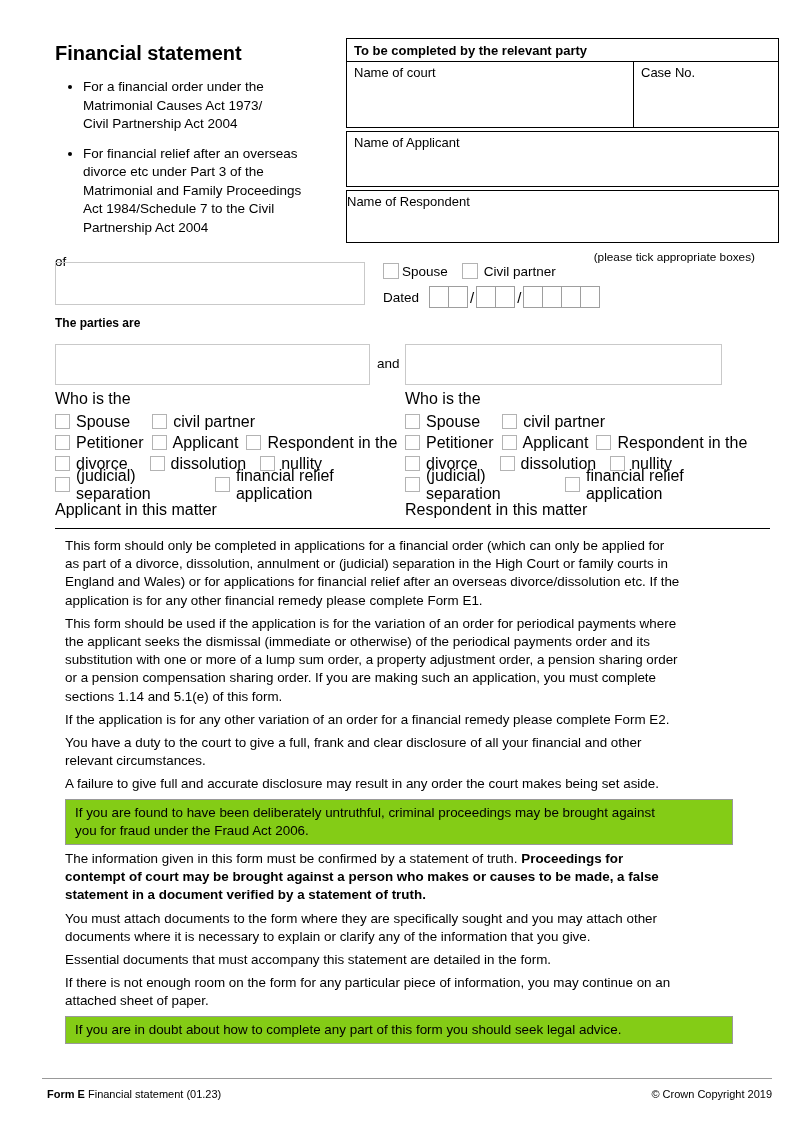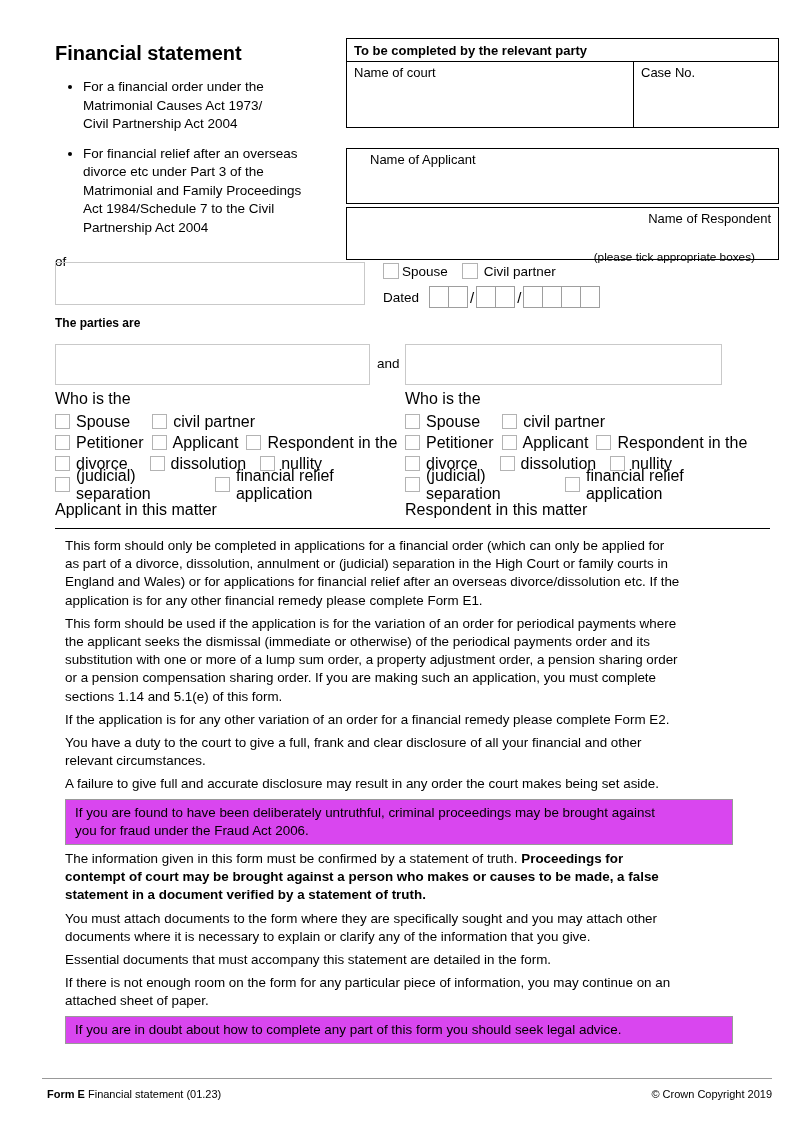--- a/index.html
+++ b/index.html
@@ -12,22 +12,22 @@
   .bullets { position:absolute; left:70px; top:78px; width:280px; list-style:disc; padding-left:13px; }
   .bullets li { font-size:13.5px; line-height:18.5px; margin-bottom:11px; white-space:pre-line; }
 
   
   .court-box { position:absolute; left:346px; top:38px; width:433px; }
   .cb-header { border:1px solid #000; font-weight:bold; font-size:13px; padding:4px 7px; height:24px; }
   .cb-row { border:1px solid #000; font-size:13px; }
   .cb-row-court { margin-top:-1px; height:67px; display:flex; }
   .cb-cell-court { flex:1; padding:3px 7px; border-right:1px solid #000; }
   .cb-cell-case { width:144px; padding:3px 7px; }
-  .cb-row-applicant { margin-top:20px; height:56px; padding:3px 23px; }
-  .cb-row-respondent { margin-top:3px; height:53px; padding:3px 7px;text-align:right; }
+  .cb-row-applicant { margin-top:3px; height:56px; padding:3px 7px; }
+  .cb-row-respondent { margin-top:3px; height:53px; padding:3px 0; }
 
   
   .of-label { position:absolute; left:55px; top:254px; font-size:13.5px; }
   .of-box { position:absolute; left:55px; top:262px; width:310px; height:43px; border:1px solid #c9c9c9; }
   .tick-note { position:absolute; left:500px; top:250px; width:255px; text-align:right; font-size:11.8px; }
   .spouse-row { position:absolute; left:383px; top:263px; display:flex; align-items:center; font-size:13.5px; }
   .cbx { width:16px; height:16px; border:1px solid #b3b3b3; background:#fff; display:inline-block; flex:0 0 auto; }
   .spouse-row .lbl1 { margin:0 14px 0 3px; }
   .spouse-row .lbl2 { margin-left:6px; }
   .dated-row { position:absolute; left:383px; top:286px; display:flex; align-items:center; font-size:13.5px; }
@@ -53,21 +53,21 @@
   .opt .cb { width:15px; height:15px; border:1px solid #b3b3b3; display:inline-block; flex:0 0 auto; }
   .opt .olabel { margin-left:6px; }
   .g22 { margin-right:22px; } .g8 { margin-right:8px; } .g14 { margin-right:14px; }
   .who-footer { margin-top:6px; height:21px; }
 
   .section-rule { position:absolute; left:55px; top:528px; width:715px; border-top:1px solid #000; }
 
   
   .notes { position:absolute; left:65px; top:537px; width:710px; font-size:13.4px; line-height:18.2px; }
   .notes p { margin-bottom:5px; white-space:pre-line; }
-  .callout { background:#d946ef; border:1px solid #999; padding:4px 9px; margin-bottom:5px; width:668px; white-space:pre-line; }
+  .callout { background:#84cc16; border:1px solid #999; padding:4px 9px; margin-bottom:5px; width:668px; white-space:pre-line; }
   .bold { font-weight:bold; }
 
   
   .footer-rule { position:absolute; left:42px; top:1078px; width:730px; border-top:1px solid #999; }
   .footer-left { position:absolute; left:47px; top:1088px; font-size:11px; }
   .footer-right { position:absolute; left:472px; top:1088px; width:300px; text-align:right; font-size:11px; }
 </style>
 </head>
 <body>
 

